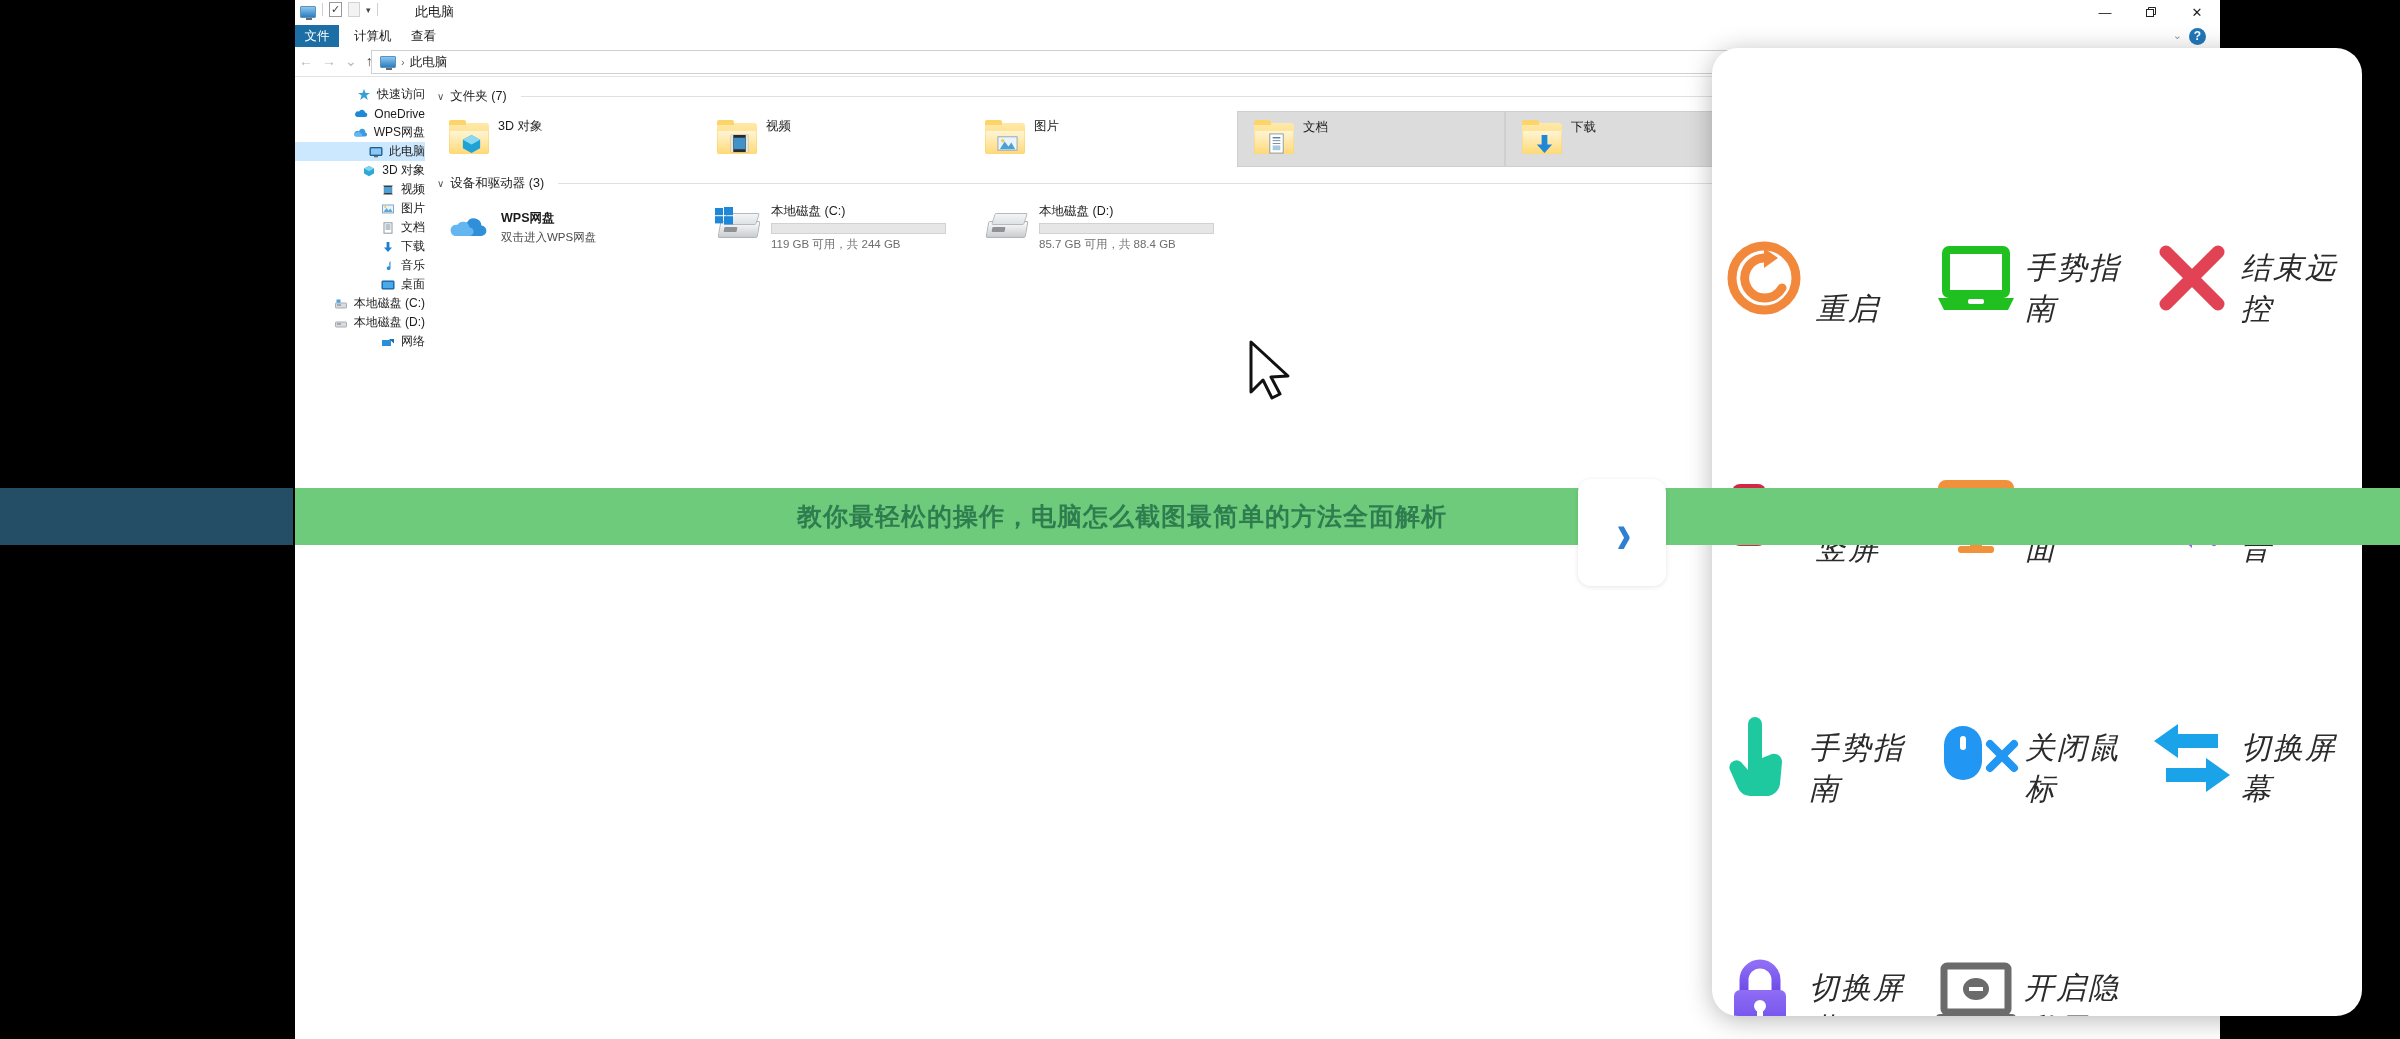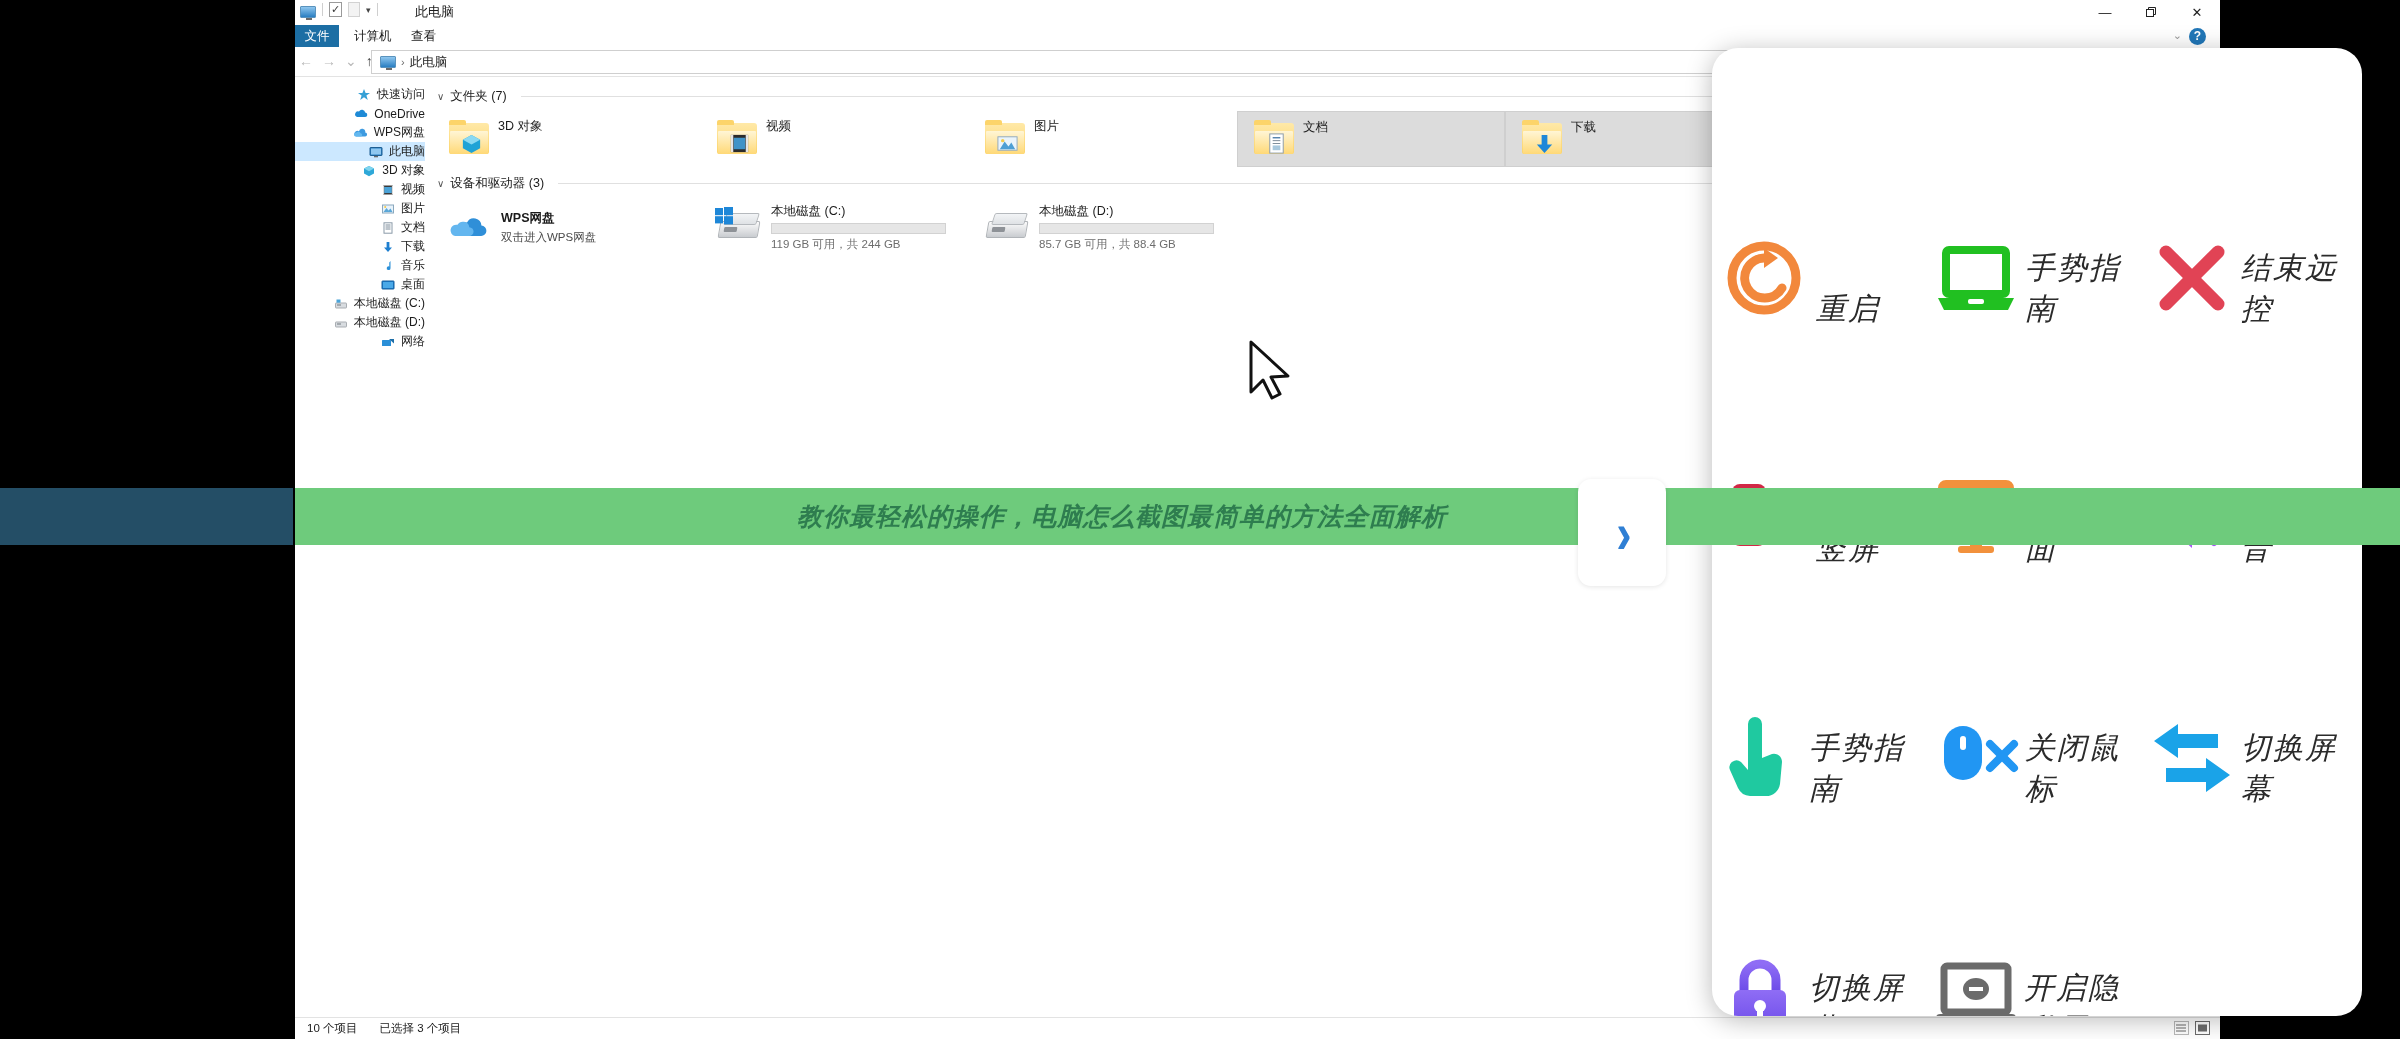--- a/index.html
+++ b/index.html
@@ -94,21 +94,21 @@
   .rcgrid { display:flex; flex-wrap:wrap; }
   .rcitem { width:216px; height:240px; display:flex; flex-direction:row; align-items:flex-end; justify-content:flex-start; padding-top:14px;}
   .rcicon { width:104px; height:104px; position:relative; display:flex; align-items:center; justify-content:center;}
   .rclabel { margin-top:22px; font-size:30px; color:#2b2b2b; font-family:"Liberation Serif","DejaVu Serif",serif; font-style:italic; letter-spacing:2px;}
 
   
   #banner-dark { position:absolute; left:0; top:488px; width:293px; height:57px; background:#244e66; }
   #banner-green { position:absolute; left:295px; top:488px; width:2105px; height:57px; background:#6ecb7c; }
   #banner-text { position:absolute; left:295px; top:488px; width:1654px; height:57px;
                  display:flex; align-items:center; justify-content:center;
-                 font-size:25px; font-weight:bold; color:#2e7d4f; letter-spacing:1px;font-style:italic; }
+                 font-size:25px; font-weight:bold; color:#2e7d4f; letter-spacing:1px; }
 
   
   #nextbtn { position:absolute; left:1578px; top:479px; width:88px; height:107px;
              background:#fff; border-radius:13px; box-shadow:0 1px 5px rgba(0,0,0,.10);
              display:flex; align-items:center; justify-content:center; }
   #nextbtn .chev { font-size:46px; color:#2f7fd4; font-weight:bold; line-height:1; margin-left:4px; transform:scaleY(1.25); }
 
   
   #bigcursor { position:absolute; left:1248px; top:340px; width:44px; height:62px; }
 </style>
@@ -450,38 +450,20 @@
               <span class="bar-outer">
                 <span class="bar-inner" id="barD" style="width: 3%;"></span>
               </span>
               <span class="drive-free">85.7 GB 可用，共 88.4 GB</span>
             </span>
           </div>
         </div>
       </div>
     </div>
 
-    <div class="statusbar">
-      <span>10 个项目</span>
-      <span>已选择 3 个项目</span>
-      <span class="viewmodes">
-        <span class="vm">
-          <svg width="13" height="12" viewBox="0 0 13 12">
-              <line x1="1" y1="3" x2="11" y2="3" stroke="#6b6b6b"></line>
-              <line x1="1" y1="6" x2="11" y2="6" stroke="#6b6b6b"></line>
-              <line x1="1" y1="9" x2="11" y2="9" stroke="#6b6b6b"></line>
-            </svg>
-        </span>
-        <span class="vm active">
-          <svg width="13" height="12" viewBox="0 0 13 12">
-              <rect x="2" y="2.5" width="9" height="7" fill="#6b6b6b"></rect>
-            </svg>
-        </span>
-      </span>
-    </div>
   </div>
 
   <div id="rcpanel">
     <div class="rcgrid">
 
       <div class="rcitem" title="重启">
         <span class="rcicon">
           <svg width="96" height="96" viewBox="0 0 96 96">
             <circle cx="48" cy="48" r="32" fill="none" stroke="#f2883c" stroke-width="9"></circle>
             <path d="M48 28 A20 20 0 1 0 66 58" fill="none" stroke="#f2883c" stroke-width="9" stroke-linecap="round"></path>

